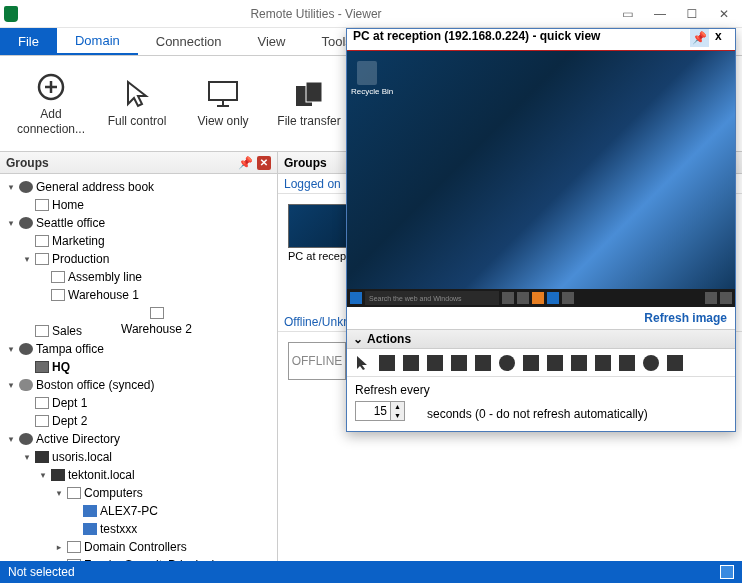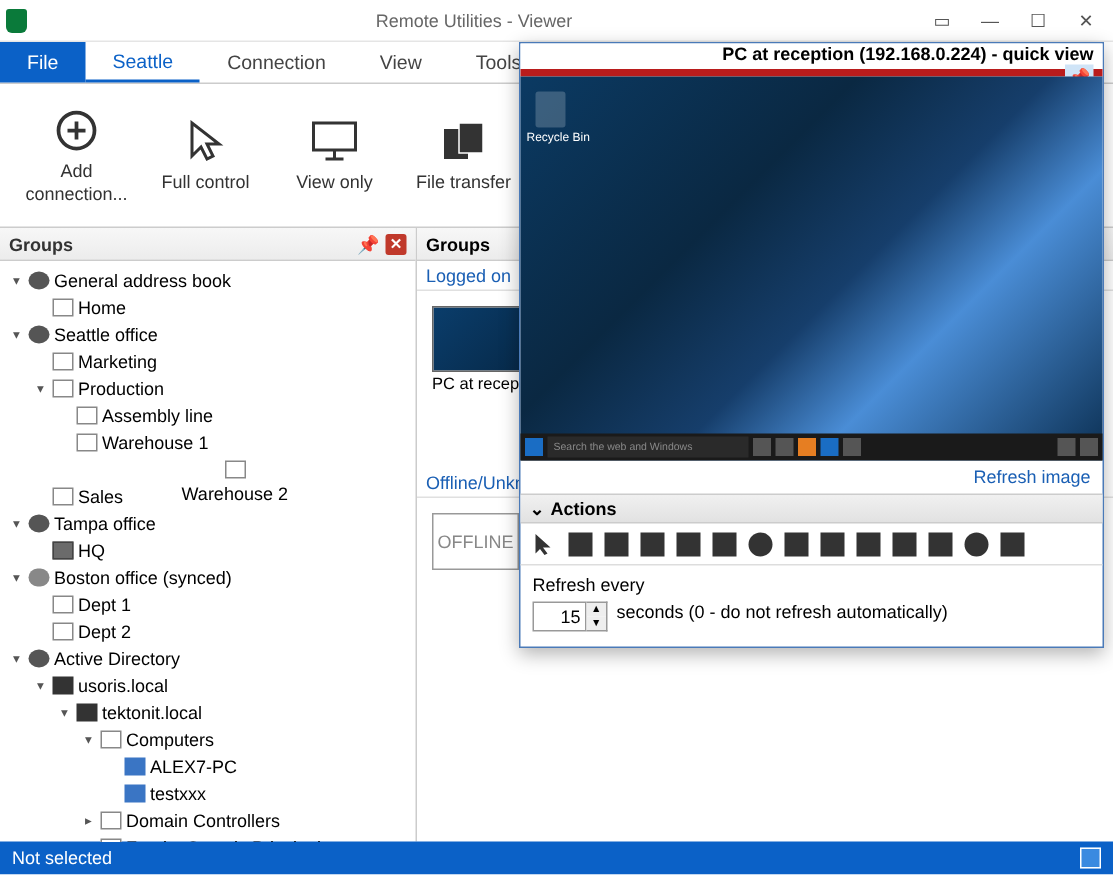--- a/index.html
+++ b/index.html
@@ -50,36 +50,36 @@
 .section-header .refresh-link { margin-left: auto; color: #1a5fb4; cursor: pointer; margin-right: 20px; }
 .section-header .chev { color: #1a5fb4; }
 .thumb-row { padding: 10px; display: flex; gap: 10px; }
 .thumb { width: 60px; }
 .thumb .desk { width: 60px; height: 44px; background: linear-gradient(135deg,#0a3d6b,#072a4a); border: 1px solid #666; }
 .thumb .cap { font-size: 11px; margin-top: 2px; }
 .offline-row { padding: 10px; display: flex; align-items: center; gap: 10px; }
 .offline-box { width: 58px; height: 38px; border: 1px solid #999; display: flex; align-items: center; justify-content: center; color: #888; font-size: 10px; }
 
 .quickview { position: absolute; left: 346px; top: 28px; width: 390px; background: #fff; border: 1px solid #4a7ab8; box-shadow: 0 4px 12px rgba(0,0,0,0.3); z-index: 100; }
-.qv-title { height: 22px; background: #fff; display: flex; align-items: flex-end; padding: 0 6px; font-weight: bold; border-bottom: 5px solid #b91c1c; flex-direction: column; }
+.qv-title { height: 22px; background: #fff; display: flex; align-items: flex-start; padding: 0 6px; font-weight: bold; border-bottom: 1px solid #b91c1c; }
 .qv-title .pin { margin-left: auto; color: #4a7ab8; background: #cfe4f7; padding: 2px; }
 .qv-title .x { width: 14px; margin-left: 6px; font-weight: bold; }
 .qv-screen { width: 100%; height: 256px; background: linear-gradient(135deg, #0b3a63 0%, #0a2842 35%, #163e6b 55%, #4a8dd6 70%, #0b2f52 100%); position: relative; }
 .qv-screen .recycle { position: absolute; top: 10px; left: 10px; width: 20px; height: 24px; background: rgba(255,255,255,0.2); border-radius: 2px; }
 .qv-screen .recycle-lbl { position: absolute; top: 36px; left: 4px; color: #fff; font-size: 8px; }
 .qv-screen .taskbar { position: absolute; bottom: 0; left: 0; right: 0; height: 18px; background: #1a1a1a; display: flex; align-items: center; gap: 3px; padding: 0 3px; }
 .qv-screen .taskbar .tb { width: 12px; height: 12px; background: #555; }
 .qv-screen .taskbar .tbwin { background: #1a6dc4; }
 .qv-screen .taskbar .srch { flex: 1; max-width: 150px; background: #2a2a2a; color: #888; font-size: 7px; padding: 0 4px; height: 14px; display: flex; align-items: center; }
-.qv-refresh { text-align: right; padding: 4px 8px; color: #1a5fb4; cursor: pointer; }
+.qv-refresh { text-align: right; padding: 4px 8px; color: #1a5fb4; cursor: pointer; font-weight: bold; }
 .qv-actions-hdr { height: 20px; background: linear-gradient(#f0f0f0,#e2e2e2); border-top: 1px solid #ccc; border-bottom: 1px solid #ccc; display: flex; align-items: center; padding: 0 6px; gap: 4px; font-weight: bold; }
 .qv-toolbar { height: 28px; display: flex; align-items: center; gap: 8px; padding: 0 8px; border-bottom: 1px solid #ddd; }
 .qv-toolbar .tbicon { width: 16px; height: 16px; background: #333; cursor: pointer; }
 .qv-refresh-row { padding: 6px 8px 10px; }
-.qv-refresh-row .row2 { display: flex; align-items: flex-start; gap: 6px; margin-top: 4px; }
+.qv-refresh-row .row2 { display: flex; align-items: flex-end; gap: 22px; margin-top: 4px; }
 .spinner { display: flex; align-items: center; }
 .spinner input { width: 36px; height: 20px; border: 1px solid #999; text-align: right; padding-right: 3px; }
 .spinner .arrows { width: 14px; height: 20px; border: 1px solid #999; border-left: none; display: flex; flex-direction: column; }
 .spinner .arrows span { flex: 1; display: flex; align-items: center; justify-content: center; font-size: 7px; background: #eee; cursor: pointer; }
 
 .statusbar { position: absolute; bottom: 0; left: 0; right: 0; height: 22px; background: #0b61c7; color: #fff; display: flex; align-items: center; padding: 0 8px; }
 .statusbar .sb-right { margin-left: auto; width: 14px; height: 14px; background: #3a8ae0; border: 1px solid #fff; }
 </style>
 </head>
 <body>
@@ -92,21 +92,21 @@
   <div class="winctrls">
     <span>▭</span>
     <span>—</span>
     <span>☐</span>
     <span>✕</span>
   </div>
 </div>
 
 <div class="tabs">
   <div class="file-tab">File</div>
-  <div class="menu-tab active">Seattle</div>
+  <div class="menu-tab active">Domain</div>
   <div class="menu-tab">Connection</div>
   <div class="menu-tab">View</div>
   <div class="menu-tab">Tools</div>
   <div class="sign-in">ign in</div>
 </div>
 
 <div class="ribbon">
   <div class="ribbon-item">
     <div class="icon-box">
         <svg width="28" height="28">
@@ -198,21 +198,21 @@
         <div class="tree-node" style="padding-left: 20px;">
           <span class="expander"></span>
           <span class="ticon folder-icon"></span>
           <span>Sales</span>
         </div>
         <div class="tree-node" style="padding-left: 4px;">
           <span class="expander">▾</span>
           <span class="ticon globe-icon"></span>
           <span>Tampa office</span>
         </div>
-        <div class="tree-node" style="padding-left: 20px;">
+        <div class="tree-node" style="padding-left: 20px; font-weight: bold;">
           <span class="expander"></span>
           <span class="ticon hq-icon"></span>
           <span>HQ</span>
         </div>
         <div class="tree-node" style="padding-left: 4px;">
           <span class="expander">▾</span>
           <span class="ticon cloud-icon"></span>
           <span>Boston office (synced)</span>
         </div>
         <div class="tree-node" style="padding-left: 20px;">

